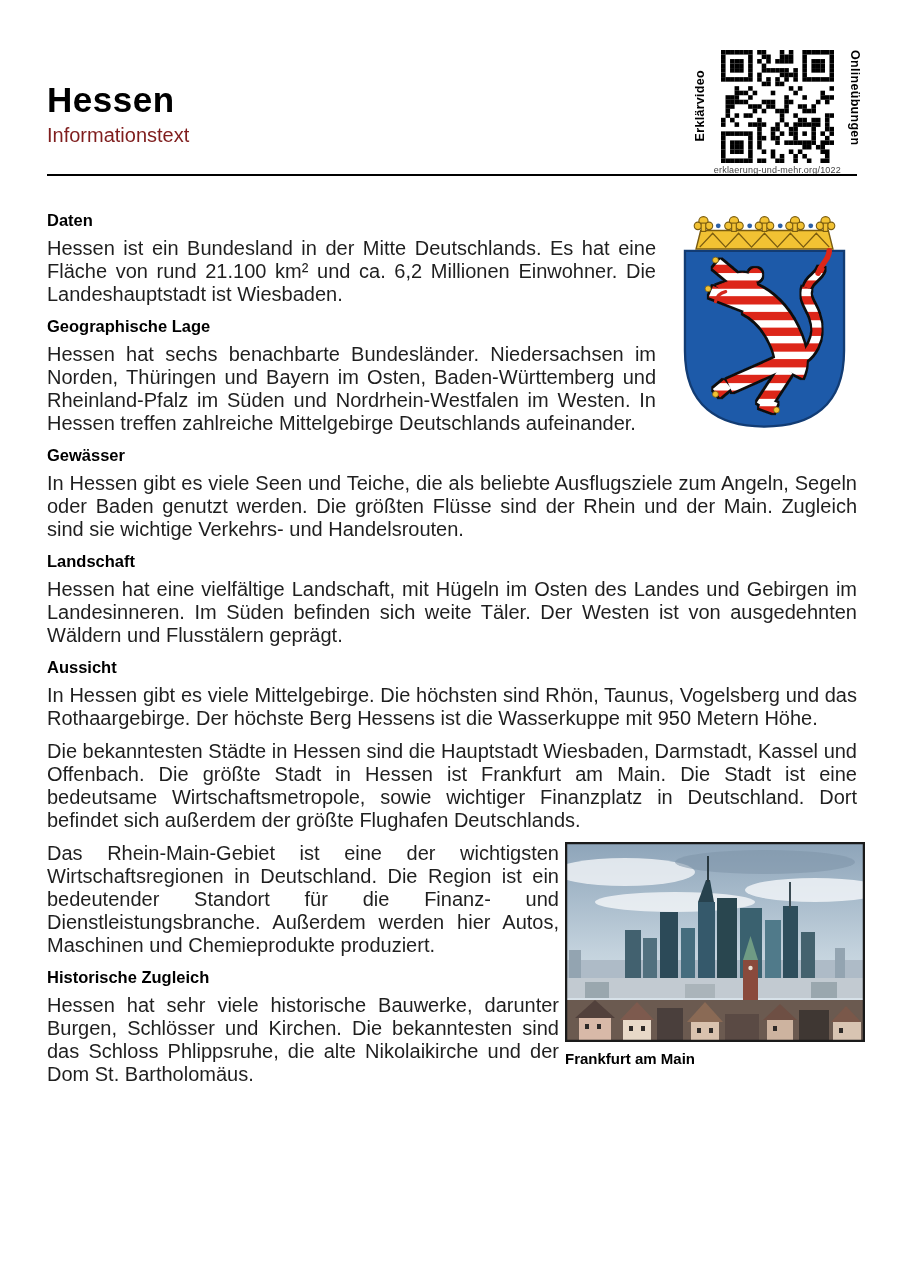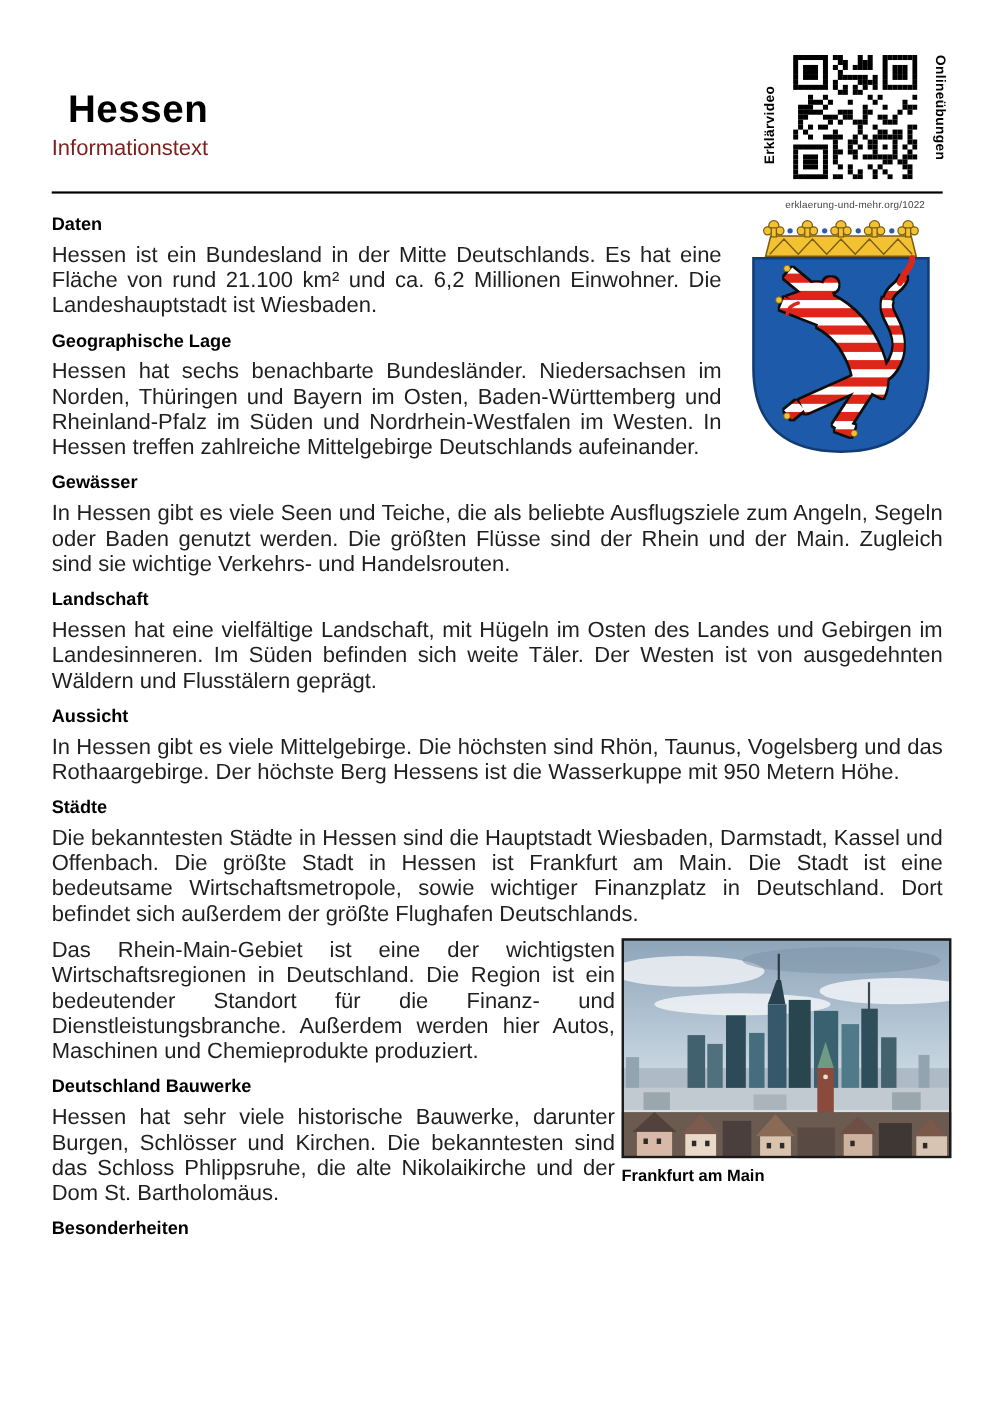--- a/index.html
+++ b/index.html
@@ -1,33 +1,33 @@
 <!DOCTYPE html>
 <html><head>
 <meta charset="utf-8">
 <style>
   * { box-sizing: border-box; }
   html,body { margin:0; padding:0; background:#fff; }
   body { width:904px; height:1280px; position:relative; overflow:hidden;
          font-family:"Liberation Sans", sans-serif; color:#1f1f1f; }
 
-  .title-block { position:absolute; left:47px; top:82px;text-align:right; }
+  .title-block { position:absolute; left:47px; top:82px; }
   .title-block h1 { margin:0; font-size:35px; line-height:1.05; font-weight:bold; color:#000; letter-spacing:.5px; }
   .subtitle { font-size:20px; color:#7f1d1d; margin-top:5px; }
 
   .qr-block { position:absolute; top:50px; right:42px; display:flex; align-items:flex-start; gap:7px; }
   .qr-label { font-weight:bold; font-size:12.5px; color:#000; letter-spacing:.3px; }
   .qr-label.left  { writing-mode:vertical-rl; transform:rotate(180deg); align-self:center; margin-top:-14px; }
   .qr-label.right { writing-mode:vertical-rl; align-self:flex-start; }
   .qr-col { display:flex; flex-direction:column; align-items:center; }
-  .qr-url { font-size:9px; color:#444; margin-top:18px; letter-spacing:.2px; }
+  .qr-url { font-size:9px; color:#444; margin-top:2px; letter-spacing:.2px; }
 
   .header-rule { position:absolute; left:47px; right:47px; top:174px; border-top:2px solid #000; }
 
-  main { position:absolute; top:194px; left:47px; width:810px; }
+  main { position:absolute; top:210px; left:47px; width:810px; }
   section { margin:0 0 10px 0; }
   h3 { font-size:16.5px; line-height:20px; margin:0 0 7px 0; font-weight:bold; color:#000; }
   p  { font-size:20px; line-height:23px; margin:0; text-align:justify; }
 
   .coat { float:right; width:185px; margin:2px 0 12px 16px; }
   .photo-fig { float:right; width:292px; margin:2px 0 28px 6px; }
   .photo-fig svg { display:block; }
   .photo-caption { font-weight:bold; font-size:15px; color:#000; margin-top:8px; }
 </style>
 </head>
@@ -446,21 +446,20 @@
     <h3>Landschaft</h3>
     <p>Hessen hat eine vielfältige Landschaft, mit Hügeln im Osten des Landes und Gebirgen im Landesinneren. Im Süden befinden sich weite Täler. Der Westen ist von ausgedehnten Wäldern und Flusstälern geprägt.</p>
   </section>
 
   <section>
     <h3>Aussicht</h3>
     <p>In Hessen gibt es viele Mittelgebirge. Die höchsten sind Rhön, Taunus, Vogelsberg und das Rothaargebirge. Der höchste Berg Hessens ist die Wasserkuppe mit 950 Metern Höhe.</p>
   </section>
 
   <section>
-    <h3>Städte</h3>
     <p>Die bekanntesten Städte in Hessen sind die Hauptstadt Wiesbaden, Darmstadt, Kassel und Offenbach. Die größte Stadt in Hessen ist Frankfurt am Main. Die Stadt ist eine bedeutsame Wirtschaftsmetropole, sowie wichtiger Finanzplatz in Deutschland. Dort befindet sich außerdem der größte Flughafen Deutschlands.</p>
   </section>
 
   <figure class="photo-fig" style="margin-top:0;">
     <svg width="300" height="200" viewBox="0 0 300 200">
       <defs>
         <linearGradient id="sky" x1="0" y1="0" x2="0" y2="1">
           <stop offset="0" stop-color="#8da4b9"></stop>
             <stop offset=".55" stop-color="#c3d2dd"></stop>
             <stop offset="1" stop-color="#e9eff3"></stop>
@@ -525,21 +524,20 @@
       <rect x="1" y="1" width="298" height="198" fill="none" stroke="#1a1a1a" stroke-width="2.5"></rect>
     </svg>
     <figcaption class="photo-caption">Frankfurt am Main</figcaption>
   </figure>
 
   <section>
     <p>Das Rhein-Main-Gebiet ist eine der wichtigsten Wirtschaftsregionen in Deutschland. Die Region ist ein bedeutender Standort für die Finanz- und Dienstleistungsbranche. Außerdem werden hier Autos, Maschinen und Chemieprodukte produziert.</p>
   </section>
 
   <section>
-    <h3>Deutschland Bauwerke</h3>
+    <h3>Historische Zugleich</h3>
     <p>Hessen hat sehr viele historische Bauwerke, darunter Burgen, Schlösser und Kirchen. Die bekanntesten sind das Schloss Phlippsruhe, die alte Nikolaikirche und der Dom St. Bartholomäus.</p>
   </section>
 
   <section>
-    <h3>Besonderheiten</h3>
   </section>
 
 </main>
 
 </body></html>

